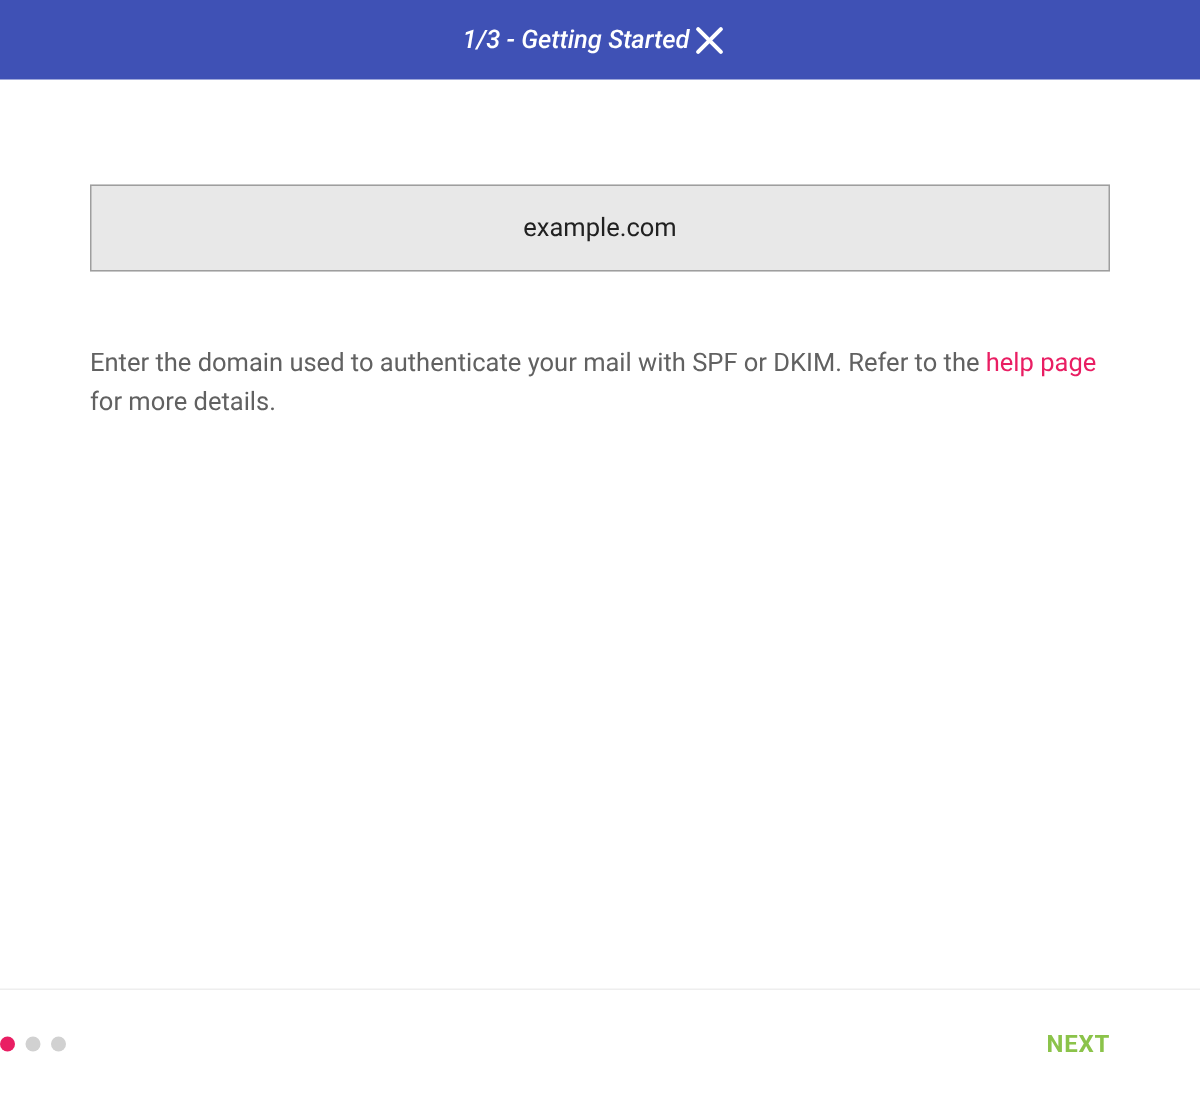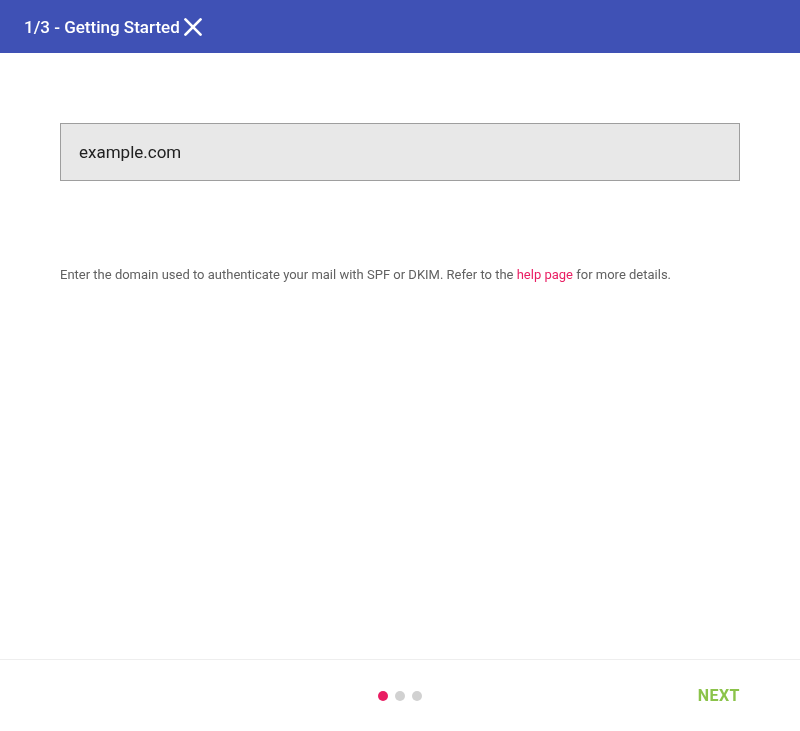--- a/index.html
+++ b/index.html
@@ -14,22 +14,23 @@
       background: #fff;
       display: flex;
       flex-direction: column;
     }
     .header {
       background: #3f51b5;
       color: #fff;
       height: 53px;
       display: flex;
       align-items: center;
-      justify-content: flex-start;
-      padding: 0 18px 0 24px;
+      justify-content: center;
+      padding: 0 18px 0 12px;
+      font-style: italic;
     }
     .header-title {
       font-size: 17px;
       font-weight: 500;
     }
     .close-icon {
       width: 26px;
       height: 26px;
       cursor: pointer;
       display: flex;
@@ -53,38 +54,38 @@
     .domain-input {
       width: 100%;
       height: 58px;
       background: #e8e8e8;
       border: 1px solid #9e9e9e;
       padding: 0 18px;
       font-size: 17px;
       color: #212121;
       font-family: inherit;
       outline: none;
+      text-align: center;
     }
     .help-text {
-      margin-top: 84px;
-      font-size: 13px;
+      margin-top: 48px;
+      font-size: 17px;
       color: #616161;
       line-height: 1.55;
     }
     .help-link {
       color: #e91e63;
       text-decoration: none;
       cursor: pointer;
     }
     .footer {
       height: 72px;
       border-top: 1px solid #eeeeee;
       display: flex;
       align-items: center;
-      justify-content: center;
       position: relative;
     }
     .dots {
       display: flex;
       gap: 7px;
     }
     .dot {
       width: 10px;
       height: 10px;
       border-radius: 50%;

